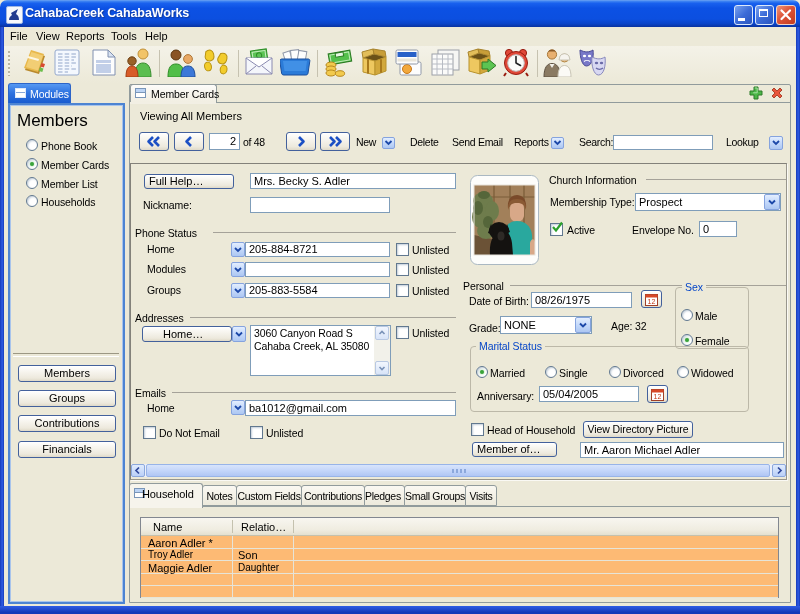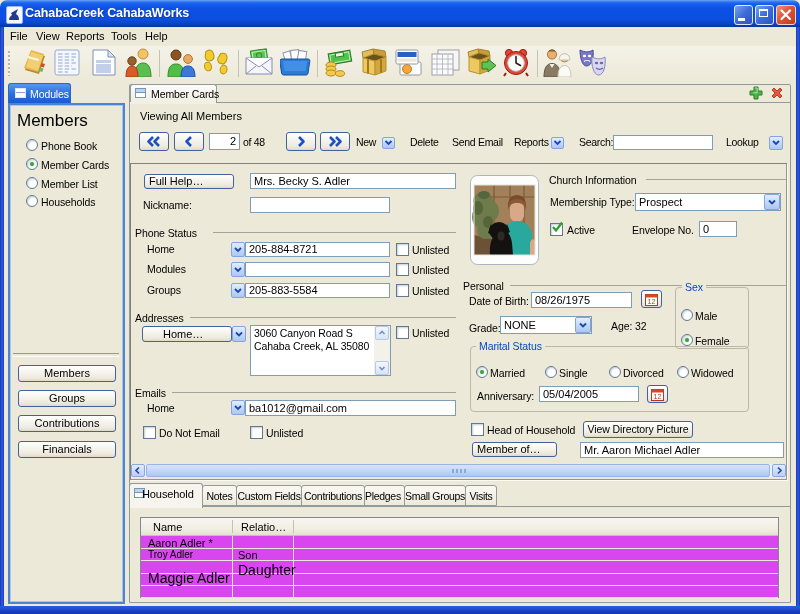--- a/index.html
+++ b/index.html
@@ -445,31 +445,31 @@
 <div class="abs" style="left:301px;top:485px;width:64px;height:21px;box-sizing:border-box;border:1px solid #919B9C;border-radius:3px 3px 0 0;background:linear-gradient(180deg,#FAF8F2,#EDEADC);text-align:center;line-height:20px;font-size:10.5px;letter-spacing:-.3px;white-space:nowrap;overflow:hidden">Contributions</div>
 <div class="abs" style="left:364px;top:485px;width:41px;height:21px;box-sizing:border-box;border:1px solid #919B9C;border-radius:3px 3px 0 0;background:linear-gradient(180deg,#FAF8F2,#EDEADC);text-align:left;line-height:20px;font-size:10.5px;letter-spacing:-.3px;white-space:nowrap;overflow:hidden">Pledges</div>
 <div class="abs" style="left:404px;top:485px;width:62px;height:21px;box-sizing:border-box;border:1px solid #919B9C;border-radius:3px 3px 0 0;background:linear-gradient(180deg,#FAF8F2,#EDEADC);text-align:center;line-height:20px;font-size:10.5px;letter-spacing:-.3px;white-space:nowrap;overflow:hidden">Small Groups</div>
 <div class="abs" style="left:465px;top:485px;width:32px;height:21px;box-sizing:border-box;border:1px solid #919B9C;border-radius:3px 3px 0 0;background:linear-gradient(180deg,#FAF8F2,#EDEADC);text-align:center;line-height:20px;font-size:10.5px;letter-spacing:-.3px;white-space:nowrap;overflow:hidden">Visits</div>
 <div class="abs" style="left:129px;top:483px;width:74px;height:25px;box-sizing:border-box;border:1px solid #919B9C;border-bottom:none;border-radius:3px 3px 0 0;background:#F6F4EC"></div>
 <div class="abs" style="left:134px;top:488px;width:11px;height:10px;background:#fff;border:1px solid #7A96B8;box-sizing:border-box">
     <div style="height:3px;background:#BCD4F4;border-bottom:1px solid #7A96B8"></div>
   </div>
 <div class="abs" style="left:142px;top:488px;font-size:11px;letter-spacing:-.1px">Household</div>
 
-<div class="abs" style="left:140px;top:517px;width:639px;height:81px;box-sizing:border-box;border:1px solid #828790;background:#d946ef">
+<div class="abs" style="left:140px;top:517px;width:639px;height:81px;box-sizing:border-box;border:1px solid #828790;background:#fdba74">
   <div class="abs" style="left:0;top:0;width:637px;height:17px;background:linear-gradient(180deg,#F8F6F0 0%,#EFECE0 70%,#E4E0D0 100%);border-bottom:1px solid #C4C1AE"></div>
   <div class="abs" style="left:91px;top:2px;width:1px;height:13px;background:#C4C1AE"></div>
   <div class="abs" style="left:152px;top:2px;width:1px;height:13px;background:#C4C1AE"></div>
   <div class="abs" style="left:12px;top:3px;font-size:11px">Name</div>
   <div class="abs" style="left:100px;top:3px;font-size:11px">Relatio…</div>
   <div class="abs" style="left:91px;top:18px;width:1px;height:61px;background:#E6E4D8"></div>
   <div class="abs" style="left:152px;top:18px;width:1px;height:61px;background:#E6E4D8"></div>
   <div class="abs" style="left:0;top:30px;width:637px;height:1px;background:#E6E4D8"></div>
   <div class="abs" style="left:0;top:42px;width:637px;height:1px;background:#E6E4D8"></div>
   <div class="abs" style="left:0;top:55px;width:637px;height:1px;background:#E6E4D8"></div>
   <div class="abs" style="left:0;top:67px;width:637px;height:1px;background:#E6E4D8"></div>
   <div class="abs" style="left:0;top:79px;width:637px;height:1px;background:#E6E4D8"></div>
   <div class="abs" style="left:7px;top:19px;font-size:11px">Aaron Adler *</div>
   <div class="abs" style="left:7px;top:31px;font-size:10px">Troy Adler</div>
   <div class="abs" style="left:97px;top:31px;font-size:11px">Son</div>
-  <div class="abs" style="left:7px;top:52px;font-size:14px">Maggie Adler</div>
-  <div class="abs" style="left:97px;top:44px;font-size:14px">Daughter</div>
+  <div class="abs" style="left:7px;top:44px;font-size:11px">Maggie Adler</div>
+  <div class="abs" style="left:97px;top:44px;font-size:10px">Daughter</div>
 </div>
 
 </body></html>

